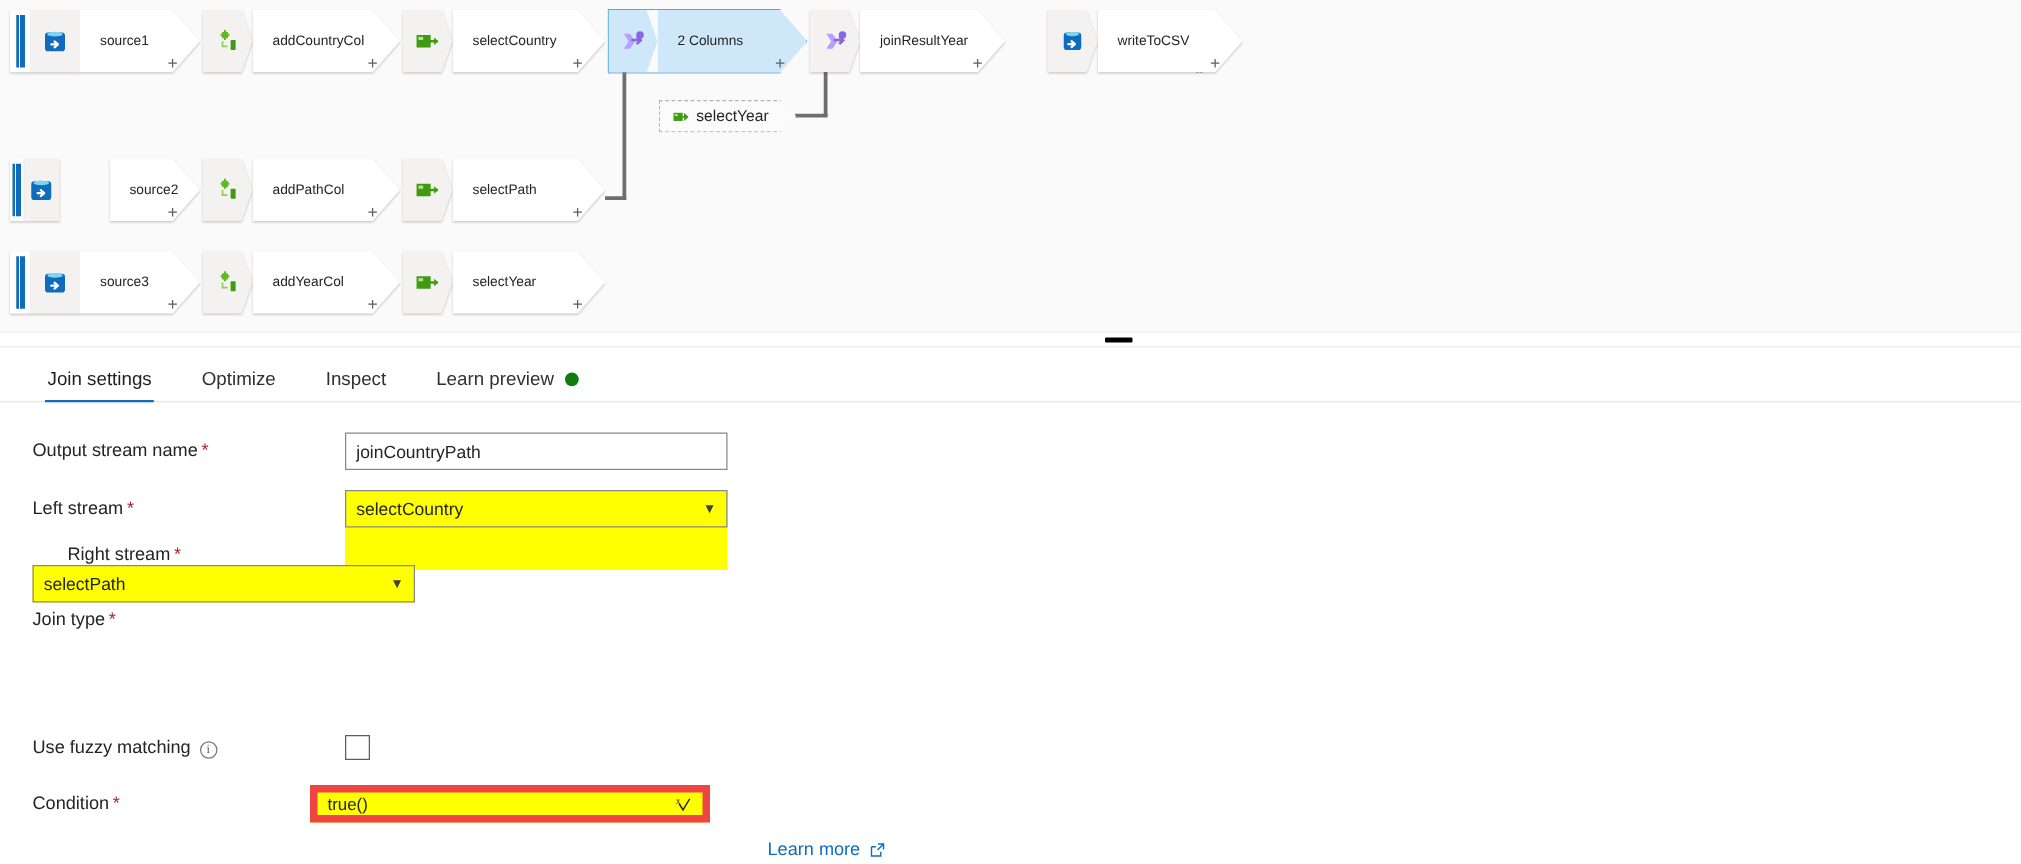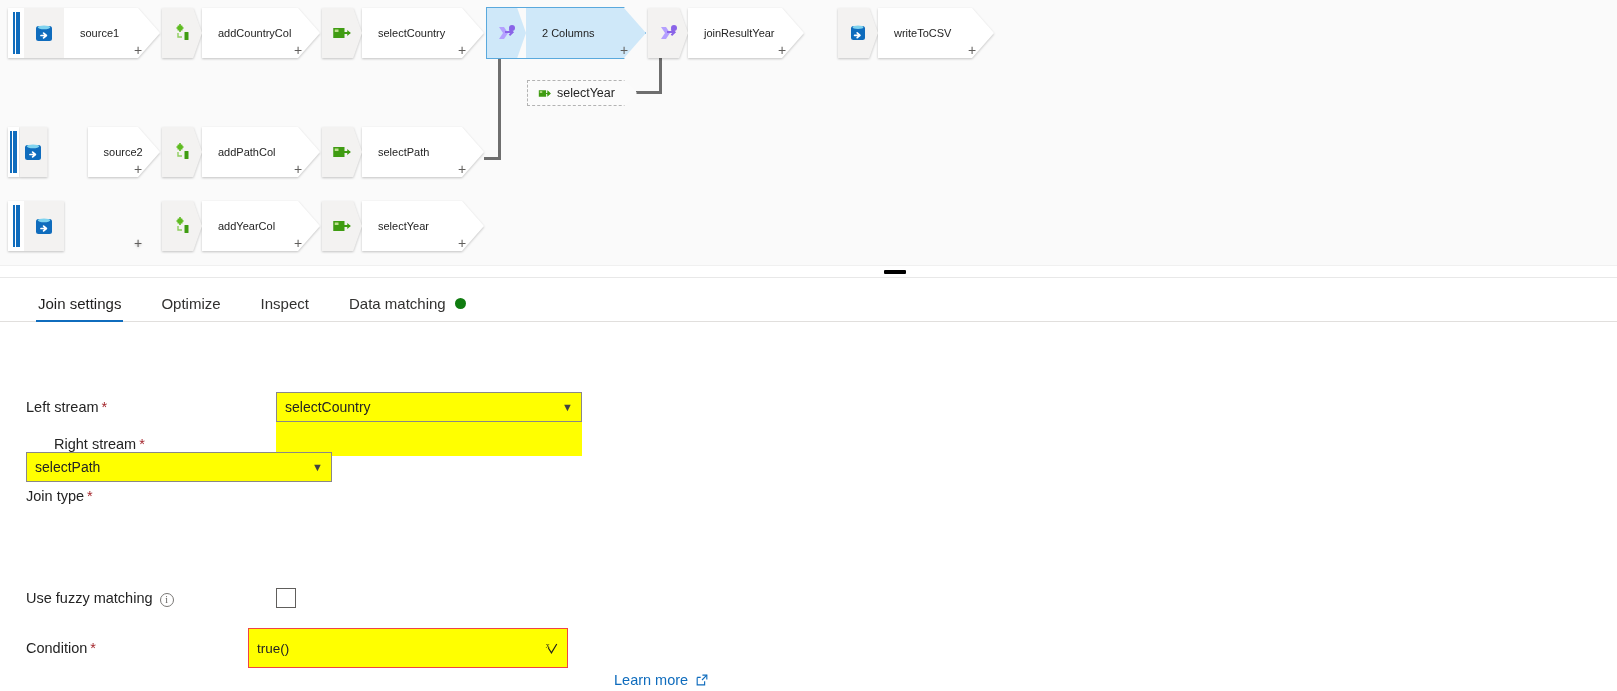--- a/index.html
+++ b/index.html
@@ -109,21 +109,21 @@
   #learnmore { position:absolute; left:614px; top:350px;
      font-size:14.5px; color:#0f6cbd; display:flex; align-items:center; gap:7px; cursor:pointer; }
 
   
   .cbox { width:20px; height:20px; border:1px solid #605e5c; background:#fff; }
 
   .infoicon { display:inline-block; width:14px; height:14px; border:1px solid #797775;
      border-radius:50%; font-size:10px; line-height:12px; text-align:center;
      color:#605e5c; margin-left:7px; font-family:"Liberation Serif", serif; }
 
-  .condbox { width:320px; height:40px; border:1px solid #ef4444; background:#ffff00;
+  .condbox { width:320px; height:30px; border:6px solid #ef4444; background:#ffff00;
      display:flex; align-items:center; justify-content:space-between;
      padding:0 8px; font-size:13.5px; color:#242424; }
 </style>
 </head>
 <body>
 
 <div id="canvas">
 
   <div class="connector" style="left:498px; top:50px; width:3px; height:110px;"></div>
   <div class="connector" style="left:484px; top:157px; width:17px; height:3px;"></div>
@@ -290,20 +290,23 @@
       <div class="railwrap">
           <div class="rail"></div>
         </div>
       <div class="icobox first">
         <svg class="ic" width="20" height="20" viewBox="0 0 20 20">
           <rect x="2" y="3" width="16" height="15" rx="2.5" fill="#0f6cbd"></rect>
           <ellipse cx="10" cy="4.3" rx="6.2" ry="1.9" fill="#7fd3ef"></ellipse>
           <path d="M7 12.5 h4.4 M9.6 10.1 L12.4 12.5 L9.6 14.9" stroke="#fff" stroke-width="1.7" fill="none" stroke-linecap="round" stroke-linejoin="round"></path>
         </svg>
       </div>
+      <div class="labelbox" style="width:96px;">
+        <span>source3</span>
+      </div>
       <div class="plus" style="left:126px;">+</div>
     </div>
 
     <div class="node" style="left:162px; width:158px;">
       <div class="icobox">
         <svg class="ic" width="20" height="20" viewBox="0 0 20 20">
           <rect x="5.5" y="2.5" width="5" height="5" rx="0.6" fill="#5fbb21"></rect>
           <rect x="7.2" y="1" width="1.6" height="8" fill="#5fbb21"></rect>
           <rect x="4.5" y="4.2" width="7" height="1.6" fill="#5fbb21"></rect>
           <rect x="12.5" y="9" width="4" height="8" rx="0.6" fill="#3f9c12"></rect>
@@ -340,29 +343,37 @@
   <div class="tab active">
     <span>Join settings</span>
   </div>
   <div class="tab">
     <span>Optimize</span>
   </div>
   <div class="tab">
     <span>Inspect</span>
   </div>
   <div class="tab">
-    <span>Data matching</span>
+    <span>Learn preview</span>
     <span class="greendot"></span>
   </div>
 </div>
 
 <div id="form">
 
   <div class="yellowband" style="left:276px; top:71px; width:306px; height:63px;"></div>
 
+  <div class="frow" style="top:24px;">
+    <div class="flabel">
+      <span>Output stream name</span><span class="req">*</span>
+    </div>
+    <div class="textbox">
+      <span>joinCountryPath</span>
+    </div>
+  </div>
 
   <div id="learnmore">
     <span>Learn more</span>
     <svg width="14" height="14" viewBox="0 0 16 16">
       <path d="M2.5 5 h4 M2.5 5 v8.5 h8.5 v-4" stroke="#0f6cbd" stroke-width="1.3" fill="none"></path>
       <path d="M8.5 2.5 h5 v5" stroke="#0f6cbd" stroke-width="1.3" fill="none"></path>
       <path d="M13.5 2.5 L8 8" stroke="#0f6cbd" stroke-width="1.3" fill="none"></path>
     </svg>
   </div>
 

